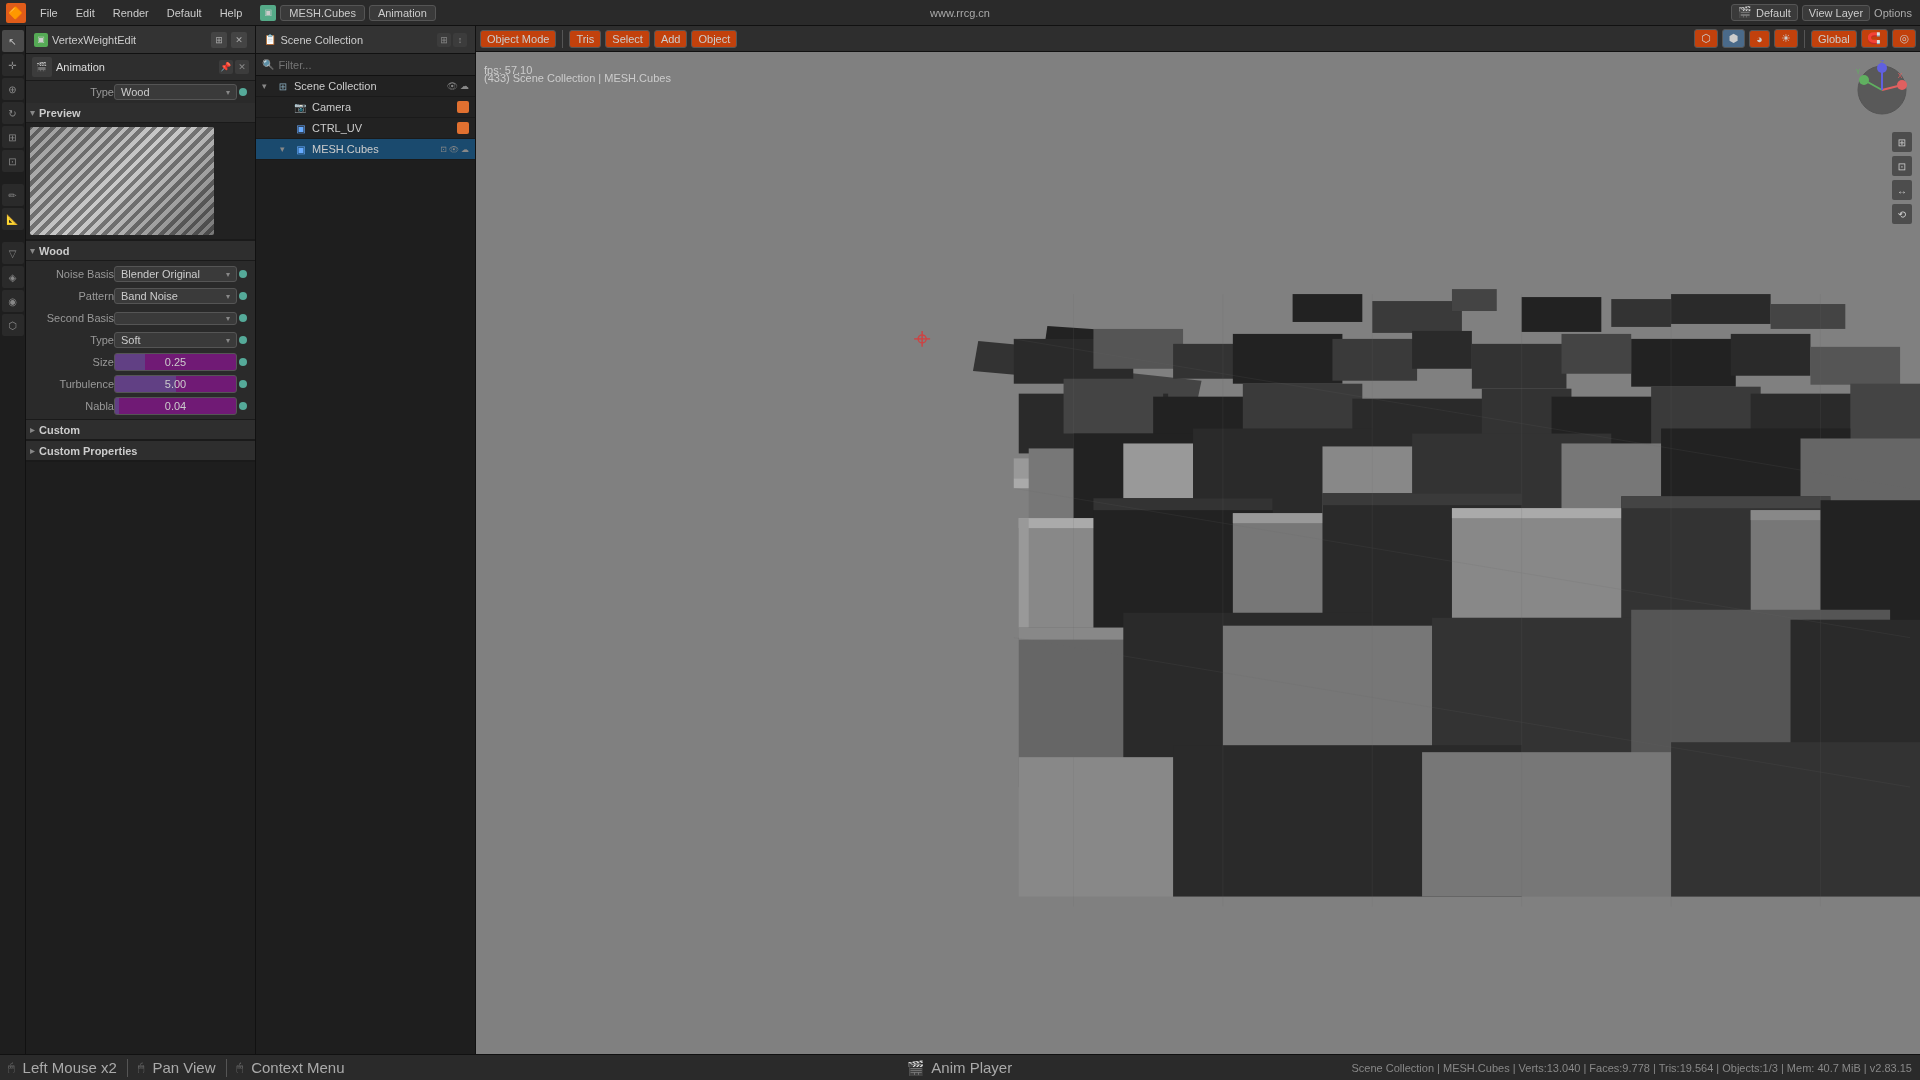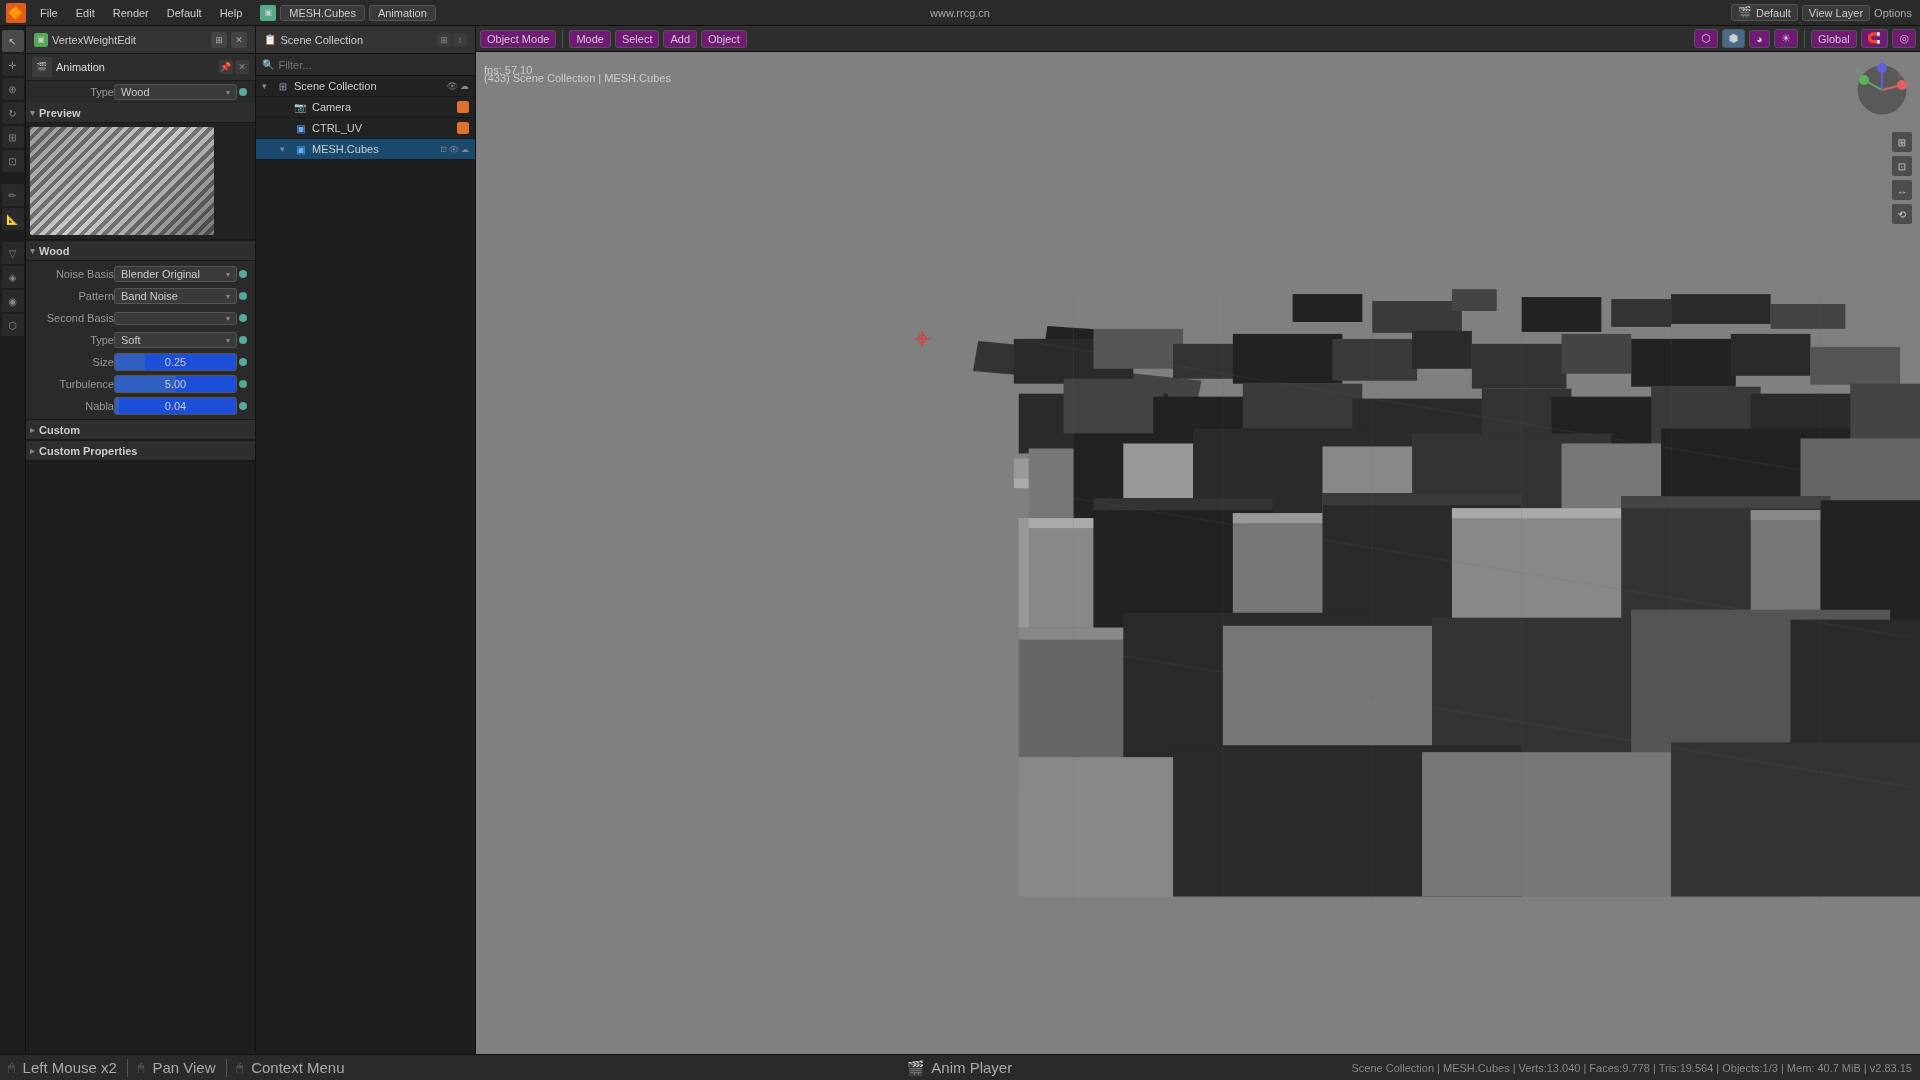--- a/index.html
+++ b/index.html
@@ -208,21 +208,21 @@
 
     
     .properties-section {
       padding: 2px 0;
     }
 
     .prop-value-slider {
       flex: 1;
       position: relative;
       height: 18px;
-      background: #1d4ed8;
+      background: #701a75;
       border: 1px solid #555;
       border-radius: 3px;
       display: flex;
       align-items: center;
       overflow: hidden;
     }
     .prop-slider-fill {
       position: absolute;
       left: 0; top: 0; bottom: 0;
       background: #4a7a9b;
@@ -310,21 +310,21 @@
       height: 26px;
       background: #2e2e2e;
       display: flex;
       align-items: center;
       padding: 0 4px;
       gap: 4px;
       border-bottom: 1px solid #111;
     }
     .vp-btn {
       padding: 2px 6px;
-      background: #701a75;
+      background: #c2410c;
       border: 1px solid #555;
       color: #ccc;
       font-size: 11px;
       cursor: pointer;
       border-radius: 3px;
     }
     .vp-btn.active { background: #4a6a8a; }
     .vp-separator { width: 1px; height: 18px; background: #555; margin: 0 2px; }
 
     .viewport-canvas {
@@ -644,21 +644,21 @@
 
     <div class="panel-empty"></div>
   </div>
 
   <div id="viewport">
 
     <div class="viewport-header">
 
       <div class="vp-btn">Object Mode</div>
       <div class="vp-separator"></div>
-      <div class="vp-btn">Mode</div>
+      <div class="vp-btn">Tris</div>
       <div class="vp-btn">Select</div>
       <div class="vp-btn">Add</div>
       <div class="vp-btn">Object</div>
 
       <div style="margin-left:auto;display:flex;gap:4px;align-items:center;">
 
         <div class="vp-btn">⬡</div>
         <div class="vp-btn active">⬢</div>
         <div class="vp-btn">◕</div>
         <div class="vp-btn">☀</div>

